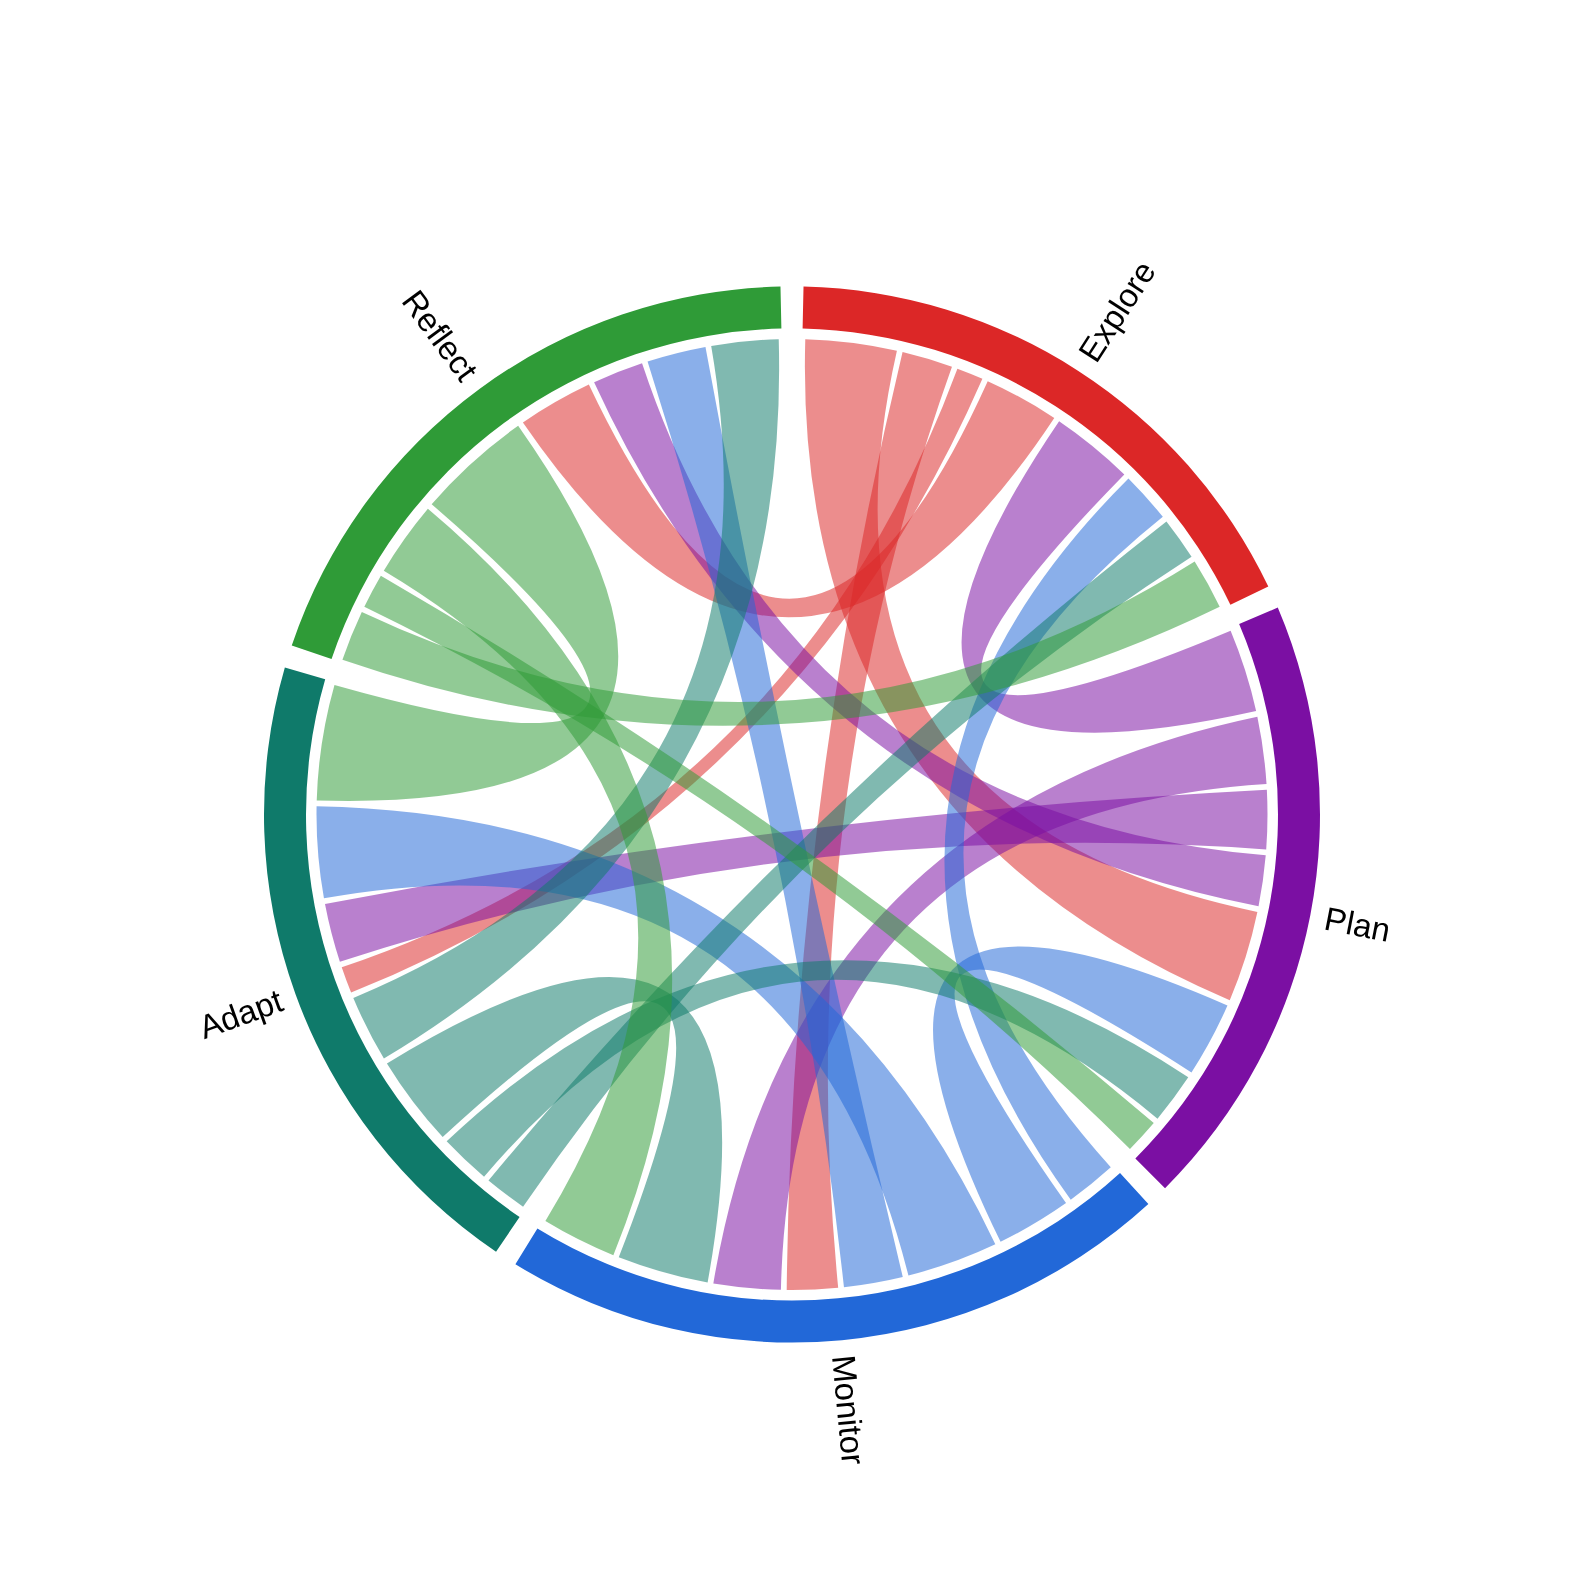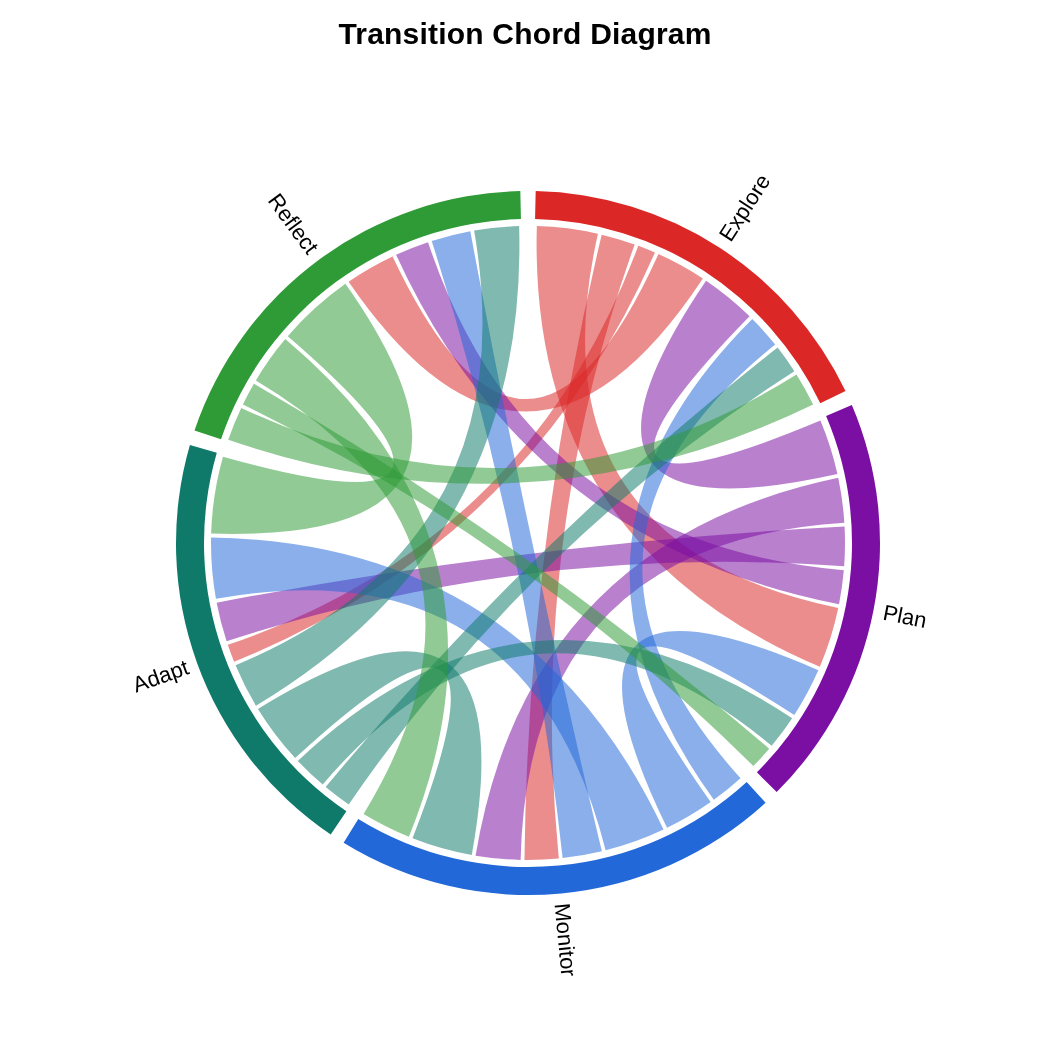--- a/index.html
+++ b/index.html
@@ -19,21 +19,20 @@
   svg.chord { position: absolute; left: 0; top: 0; }
   svg.chord text {
     font-family: "Liberation Sans", sans-serif;
     fill: #000;
   }
 </style>
 </head>
 <body>
 
 <div class="stage">
-  <div class="chart-title">Transition Chord Diagram</div>
   <svg class="chord" id="chord-svg" width="1050" height="1050" viewBox="0 0 1050 1050">
       <g>
         <path d="M536.85,226.12 A317,317 0 0 1 597.94,233.81 Q528,543 838.26,608.01 A317,317 0 0 1 819.84,666.76 Q528,543 536.85,226.12 Z" fill="#DC2727" fill-opacity="0.53"></path>
         <path d="M601.71,234.69 A317,317 0 0 1 634.64,244.47 Q528,543 558.79,858.50 A317,317 0 0 1 524.47,859.98 Q528,543 601.71,234.69 Z" fill="#DC2727" fill-opacity="0.53"></path>
         <path d="M638.27,245.80 A317,317 0 0 1 654.94,252.53 Q528,543 234.07,661.72 A317,317 0 0 1 227.81,644.87 Q528,543 638.27,245.80 Z" fill="#DC2727" fill-opacity="0.53"></path>
         <path d="M658.48,254.10 A317,317 0 0 1 702.86,278.59 Q528,543 348.61,281.64 A317,317 0 0 1 392.56,256.39 Q528,543 658.48,254.10 Z" fill="#DC2727" fill-opacity="0.53"></path>
         <path d="M820.41,420.57 A317,317 0 0 1 837.42,474.07 Q528,543 706.08,280.75 A317,317 0 0 1 749.55,316.27 Q528,543 820.41,420.57 Z" fill="#7B0FA3" fill-opacity="0.53"></path>
         <path d="M838.23,477.86 A317,317 0 0 1 844.35,522.69 Q528,543 520.60,859.91 A317,317 0 0 1 475.56,855.63 Q528,543 838.23,477.86 Z" fill="#7B0FA3" fill-opacity="0.53"></path>
         <path d="M844.57,526.55 A317,317 0 0 1 844.14,566.35 Q528,543 226.59,641.19 A317,317 0 0 1 216.66,602.66 Q528,543 844.57,526.55 Z" fill="#7B0FA3" fill-opacity="0.53"></path>
         <path d="M843.83,570.21 A317,317 0 0 1 839.03,604.22 Q528,543 396.07,254.76 A317,317 0 0 1 428.03,242.18 Q528,543 843.83,570.21 Z" fill="#7B0FA3" fill-opacity="0.53"></path>

